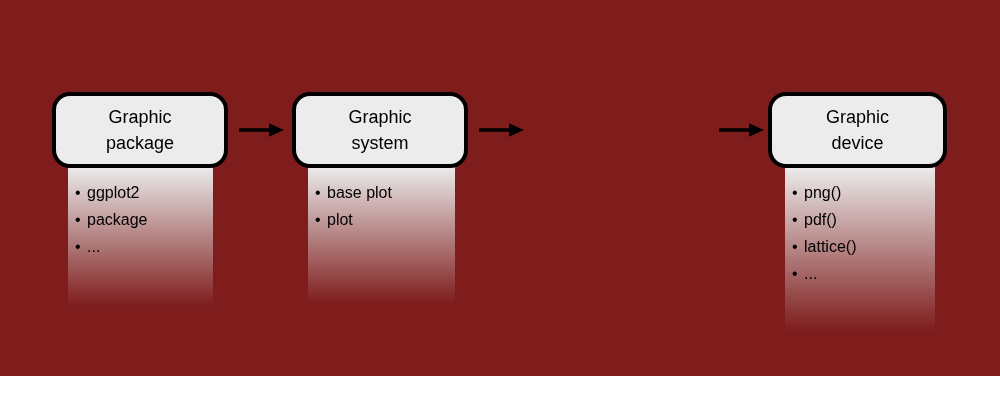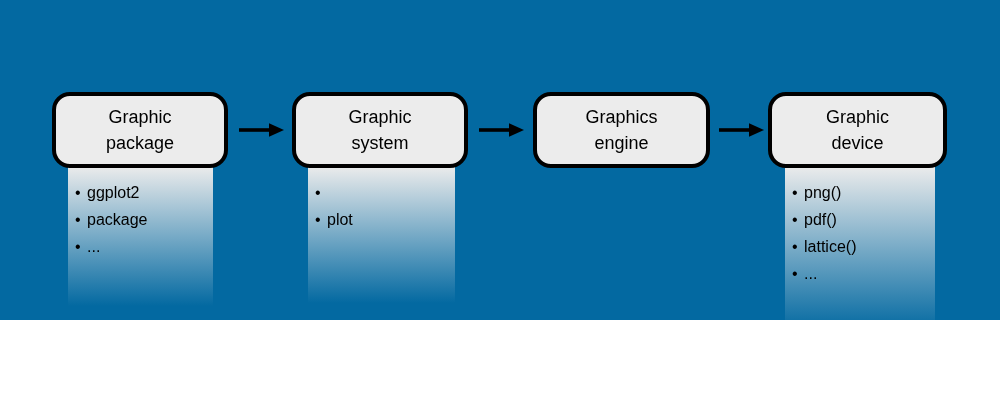--- a/index.html
+++ b/index.html
@@ -3,22 +3,22 @@
 <meta charset="utf-8">
 <style>
   html, body { margin: 0; padding: 0; }
   body {
     font-family: "Liberation Sans", sans-serif;
     background: #ffffff;
   }
   .canvas {
     position: relative;
     width: 1000px;
-    height: 320px;
-    background: #0369a1;
+    height: 376px;
+    background: #7f1d1d;
     overflow: hidden;
   }
   .node {
     position: absolute;
     top: 92px;
     height: 76px;
     box-sizing: border-box;
     background: #ececec;
     border: 4px solid #000000;
     border-radius: 18px;
@@ -105,37 +105,34 @@
   </svg>
 
   <div class="node node-2">
     <div class="node-title">Graphic
 system</div>
   </div>
   <div class="fade fade-2">
     <div class="items">
         <div class="li">
         <span class="bullet">•</span>
+        <span class="li-text">base plot</span>
       </div>
         <div class="li">
         <span class="bullet">•</span>
         <span class="li-text">plot</span>
       </div>
       </div>
   </div>
 
   <svg class="arrow arrow-2" viewBox="0 0 45 18" aria-hidden="true">
     <line x1="0" y1="9" x2="31" y2="9" stroke="#000000" stroke-width="3.6"></line>
     <polygon points="30,2.2 45,9 30,15.8" fill="#000000"></polygon>
   </svg>
 
-  <div class="node node-3">
-    <div class="node-title">Graphics
-engine</div>
-  </div>
 
   <svg class="arrow arrow-3" viewBox="0 0 45 18" aria-hidden="true">
     <line x1="0" y1="9" x2="31" y2="9" stroke="#000000" stroke-width="3.6"></line>
     <polygon points="30,2.2 45,9 30,15.8" fill="#000000"></polygon>
   </svg>
 
   <div class="node node-4">
     <div class="node-title">Graphic
 device</div>
   </div>

